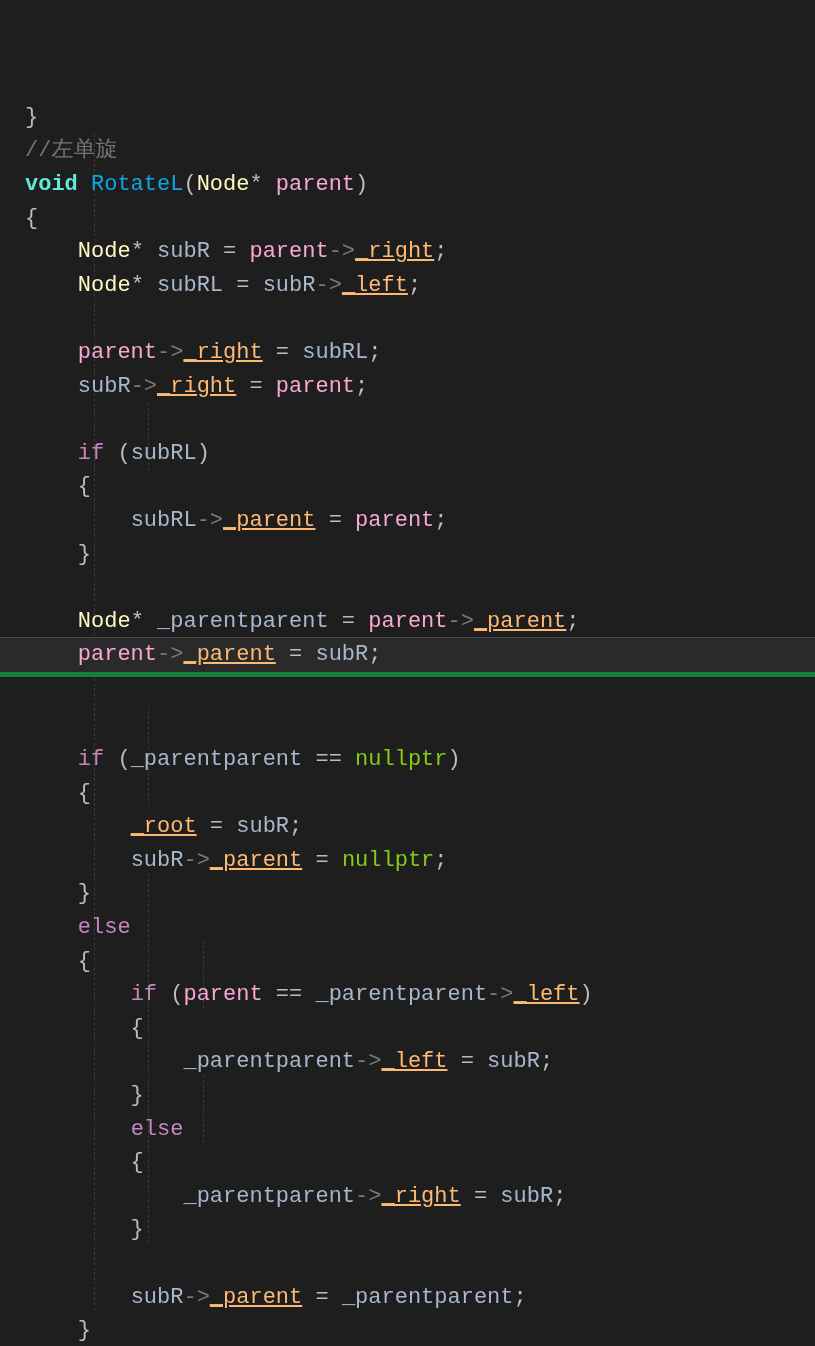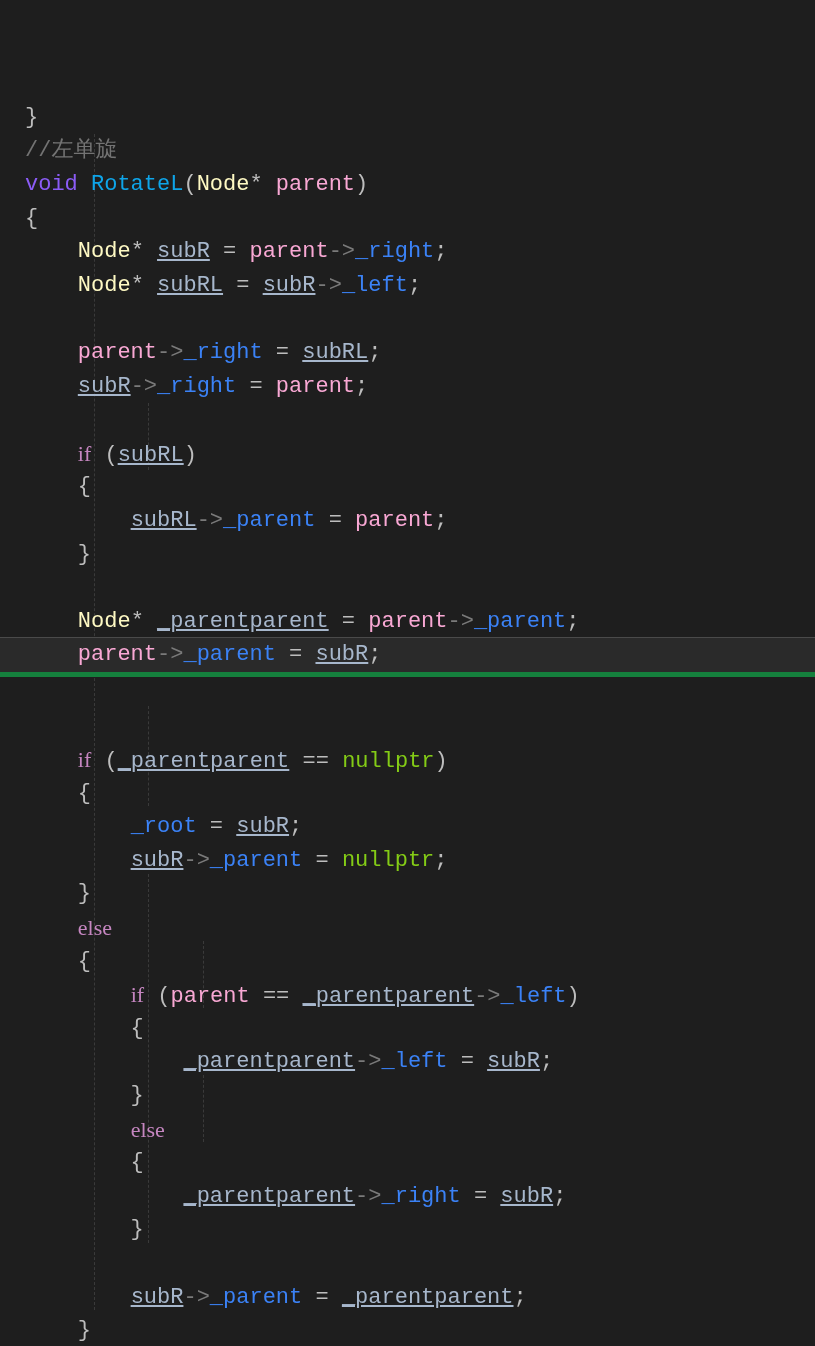--- a/index.html
+++ b/index.html
@@ -28,29 +28,29 @@
   }
   .highlight-line {
     background: #2a2a2a;
     border-top: 1px solid #4a4a4a;
     border-bottom: 5px solid #15803d;
     margin-top: -1px;
     margin-bottom: -1px;
   }
   
   .tok-comment  { color: #737373; }  
-  .tok-keyword  { color: #8b5cf6; }  
+  .tok-keyword  { color: #5eead4; font-weight: bold; }  
   .tok-fn       { color: #0ea5e9; }  
   .tok-type     { color: #fef9c3; }  
   .tok-punct    { color: #bdbdbd; }  
-  .tok-var      { color: #a7b7cc; text-decoration: underline; }  
+  .tok-var      { color: #a7b7cc; }  
   .tok-dim      { color: #f9a8d4; }  
   .tok-arrow    { color: #7a7a7a; }  
-  .tok-mem      { color: #3b82f6; }  
-  .tok-flow     { color: #c586c0; font-family: Liberation Serif, serif; }  
+  .tok-mem      { color: #fdba74; text-decoration: underline; }  
+  .tok-flow     { color: #c586c0; }  
   .tok-null     { color: #84cc16; }  
 
   
   .guides {
     position: absolute;
     top: 0;
     left: 0;
     pointer-events: none;
   }
   .guide {

